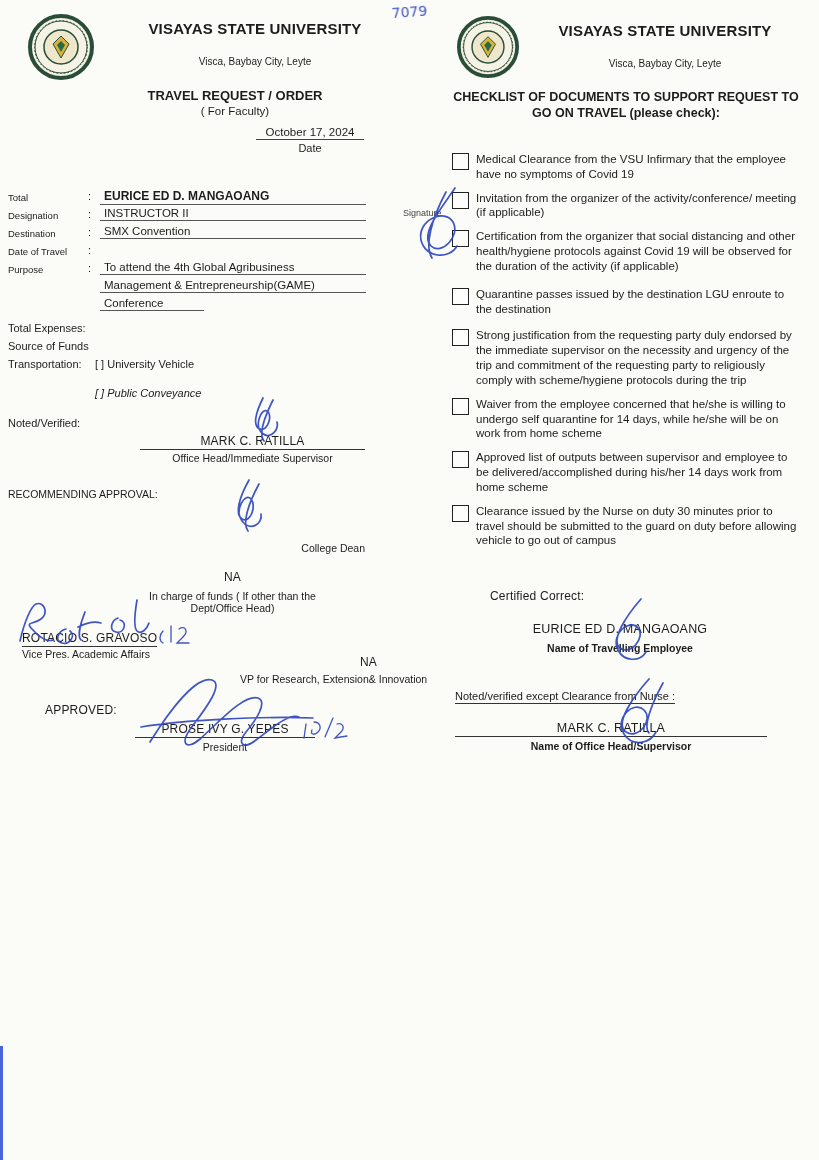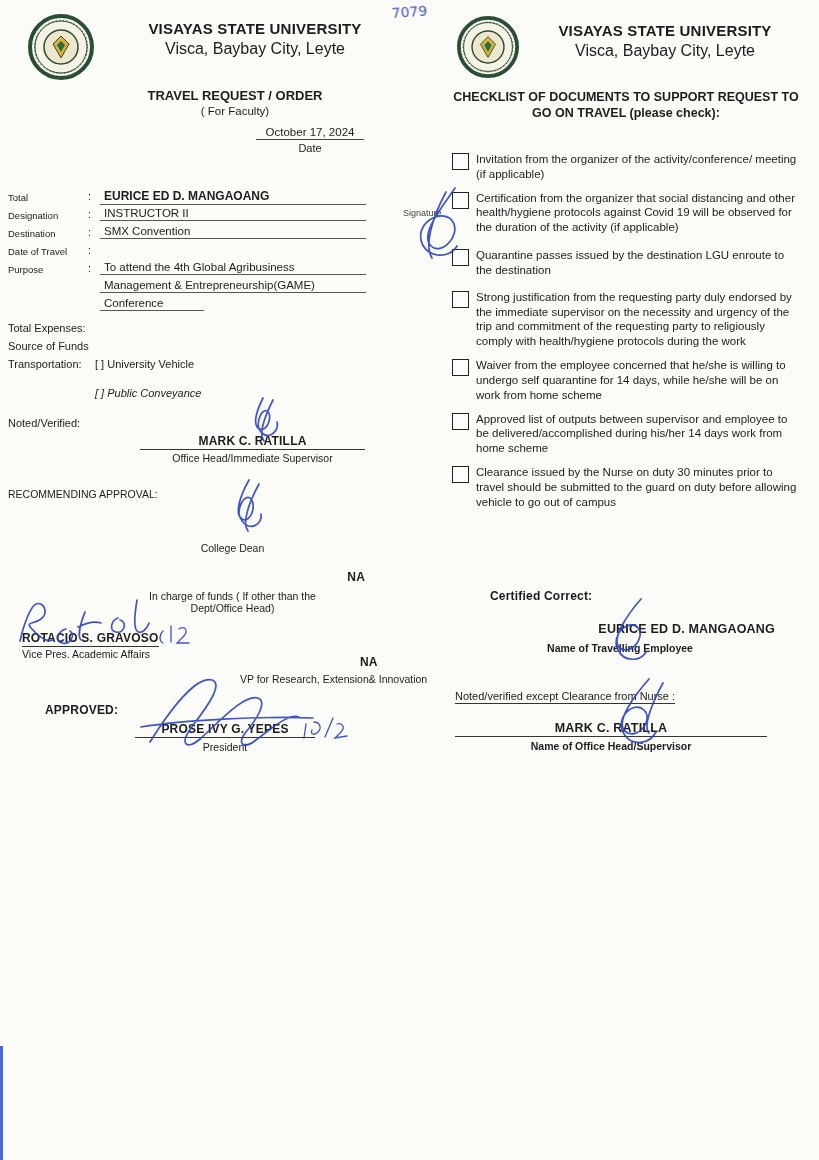--- a/index.html
+++ b/index.html
@@ -6,38 +6,38 @@
   .page{
     position:relative;width:819px;height:1160px;margin:0 auto;
     background:#fbfbf8;overflow:hidden;
     font-family:"Liberation Sans",sans-serif;color:#1c1c1c;
   }
   .abs{position:absolute;}
   .center{text-align:center;}
   .bold{font-weight:bold;}
   
   .uni-name{font-size:15px;font-weight:bold;letter-spacing:.2px;}
-  .uni-addr{font-size:16px;margin-top:3px;}
+  .uni-addr{font-size:10px;margin-top:19px;}
   .form-title{font-size:13px;font-weight:bold;}
   .form-sub{font-size:11.5px;margin-top:2px;}
   .date-val{font-size:11.5px;border-bottom:1px solid #444;padding:0 10px 1px;}
   .date-lab{font-size:11px;margin-top:2px;}
   
   .seal{width:66px;height:66px;}
   
   .frow{position:absolute;left:8px;width:420px;height:18px;}
   .flab{position:absolute;left:0;top:4px;font-size:9.5px;color:#222;}
   .fcol{position:absolute;left:80px;top:2px;font-size:11px;}
   .fval{position:absolute;left:92px;top:0;width:258px;font-size:11.5px;
         border-bottom:1px solid #555;padding:1px 4px 1px;white-space:nowrap;overflow:hidden;}
   .fval.name{font-weight:bold;font-size:12px;}
   .sig-lab{font-size:9px;color:#444;}
   .plain{font-size:11px;}
   .sigline{border-bottom:1px solid #333;}
-  .person{font-size:12px;font-weight:bold;letter-spacing:.2px;padding-bottom:8px;text-align:right;}
+  .person{font-size:12px;font-weight:normal;letter-spacing:.2px;padding-bottom:8px;}
   .role{font-size:10.5px;margin-top:2px;}
   .seclab{font-size:11px;}
   
   .chk-title{font-size:12.5px;font-weight:bold;line-height:1.25;}
   .chk-item{display:flex;gap:7px;margin-bottom:9px;}
   .chk-box{width:15px;height:15px;border:1.7px solid #222;flex:0 0 auto;margin-top:1px;background:#fdfdfb;}
   .chk-text{font-size:11.5px;line-height:1.29;}
   .underline{border-bottom:1px solid #333;padding-bottom:1px;}
   .ink{position:absolute;left:0;top:0;pointer-events:none;}
   .scan-strip{position:absolute;left:0;top:1046px;width:3px;height:114px;background:#4a66d8;}
@@ -105,21 +105,21 @@
   <div class="abs plain" style="left:95px;top:358px;">[ ] University Vehicle</div>
   <div class="abs plain" style="left:95px;top:387px;font-style:italic;">[ ] Public Conveyance</div>
 
   <div class="abs plain" style="left:8px;top:417px;">Noted/Verified:</div>
   <div class="abs center sigline" style="left:140px;top:431px;width:225px;">
     <span class="person">MARK C. RATILLA</span>
   </div>
   <div class="abs center role" style="left:140px;top:450px;width:225px;">Office Head/Immediate Supervisor</div>
 
   <div class="abs seclab" style="left:8px;top:488px;font-size:10.5px;">RECOMMENDING APPROVAL:</div>
-  <div class="abs center role" style="left:100px;top:540px;width:265px;">College Dean</div>
+  <div class="abs center role" style="left:100px;top:540px;width:265px;text-align:right;">College Dean</div>
 
   <div class="abs center person" style="left:100px;top:570px;width:265px;">NA</div>
   <div class="abs center role" style="left:95px;top:590px;width:275px;margin-top:0;">
     <div>In charge of  funds ( If other than the</div>
     <div>Dept/Office Head)</div>
   </div>
 
   <div class="abs sigline" style="left:22px;top:628px;">
     <span class="person">ROTACIO S. GRAVOSO</span>
   </div>
@@ -147,33 +147,37 @@
   <div class="abs center" style="left:520px;top:22px;width:290px;">
     <div class="uni-name">VISAYAS STATE UNIVERSITY</div>
     <div class="uni-addr">Visca, Baybay City, Leyte</div>
   </div>
 
   <div class="abs center chk-title" style="left:448px;top:90px;width:356px;">CHECKLIST OF DOCUMENTS TO SUPPORT REQUEST TO GO ON TRAVEL (please check):</div>
 
   <div class="abs" style="left:452px;top:152px;width:348px;">
     <div class="chk-item">
       <div class="chk-box"></div>
+      <div class="chk-text">Medical Clearance from the VSU Infirmary that the employee have no symptoms of Covid 19</div>
+    </div>
+    <div class="chk-item">
+      <div class="chk-box"></div>
       <div class="chk-text">Invitation from the organizer of the activity/conference/ meeting (if applicable)</div>
     </div>
     <div class="chk-item">
       <div class="chk-box"></div>
       <div class="chk-text">Certification from the organizer that social distancing and other health/hygiene protocols against Covid 19 will be observed for the duration of the activity (if applicable)</div>
     </div>
     <div class="chk-item" style="margin-top:13px;">
       <div class="chk-box"></div>
       <div class="chk-text">Quarantine passes issued by the destination LGU enroute to the destination</div>
     </div>
     <div class="chk-item" style="margin-top:12px;">
       <div class="chk-box"></div>
-      <div class="chk-text">Strong justification from the requesting party duly endorsed by the immediate supervisor on the necessity and urgency of the trip and commitment of the requesting party to religiously comply with health/hygiene protocols during the work</div>
+      <div class="chk-text">Strong justification from the requesting party duly endorsed by the immediate supervisor on the necessity and urgency of the trip and commitment of the requesting party to religiously comply with scheme/hygiene protocols during the trip</div>
     </div>
     <div class="chk-item">
       <div class="chk-box"></div>
       <div class="chk-text">Waiver from the employee concerned that he/she is willing to undergo self quarantine for 14 days, while he/she will be on work from home scheme</div>
     </div>
     <div class="chk-item">
       <div class="chk-box"></div>
       <div class="chk-text">Approved list of outputs between supervisor and employee to be delivered/accomplished during his/her 14 days work from home scheme</div>
     </div>
     <div class="chk-item">

